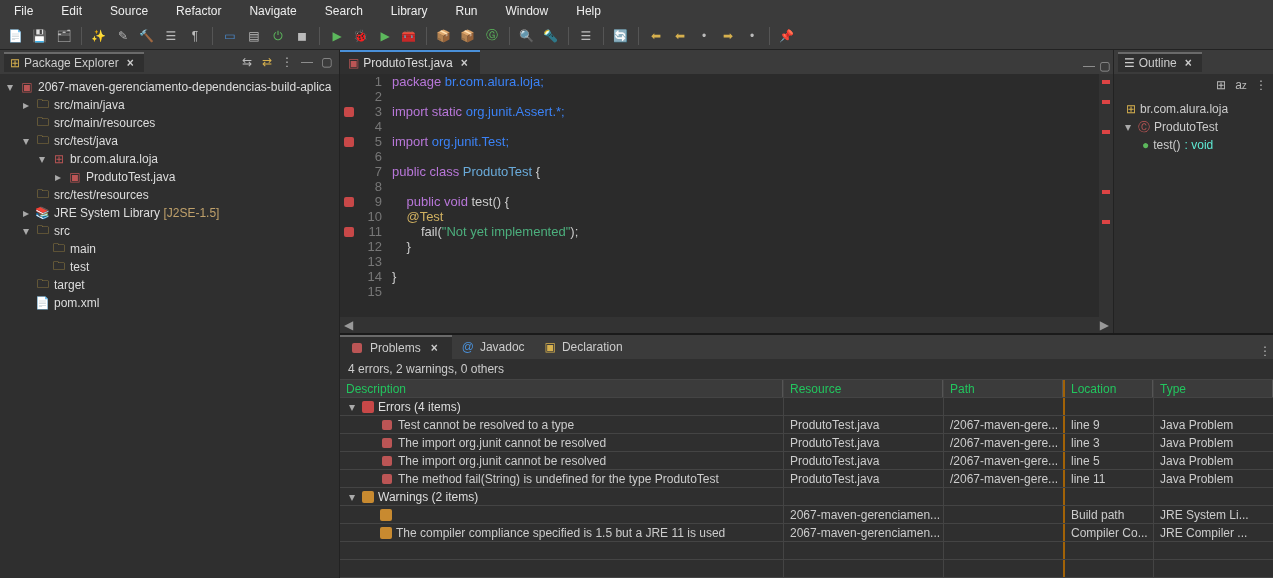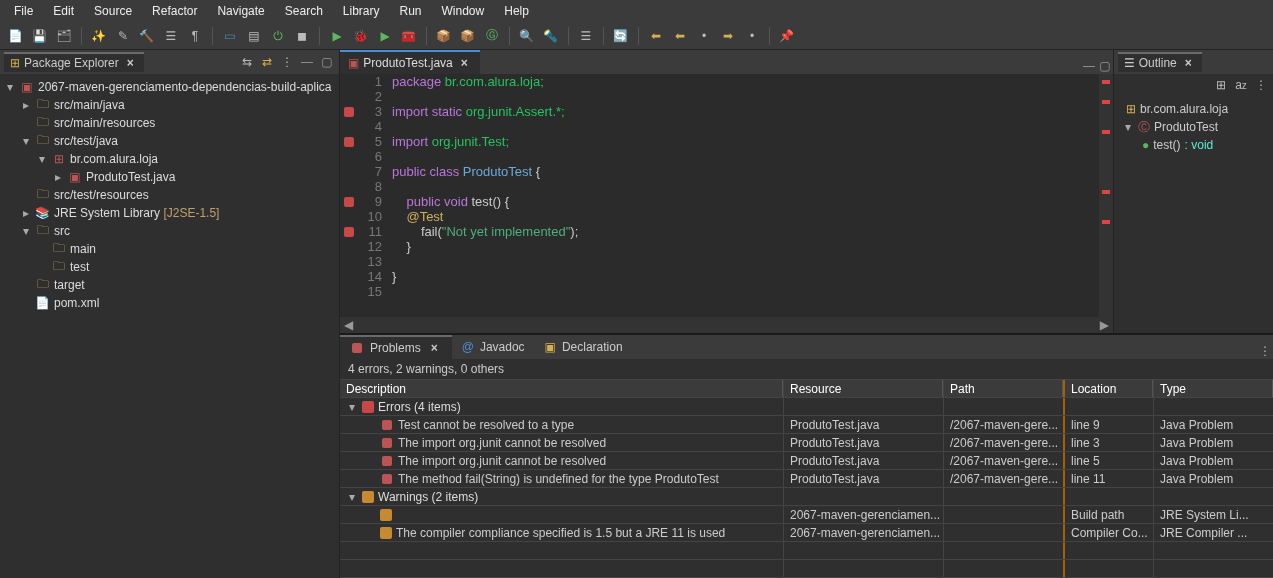--- a/index.html
+++ b/index.html
@@ -1,17 +1,17 @@
 <!DOCTYPE html>
 <html><head>
 <meta charset="utf-8">
 <style>
 * { margin:0; padding:0; box-sizing:border-box; font-family:"Segoe UI",Arial,sans-serif; }
 body { width:1273px; height:578px; background:#2f2f2f; color:#ccc; font-size:12px; overflow:hidden; display:flex; flex-direction:column; }
-.menubar { display:flex; background:#3b3b3b; height:22px; align-items:center; padding:0 4px; gap:0; }
+.menubar { display:flex; background:#3b3b3b; height:22px; align-items:center; padding:0 4px; gap:8px; }
 .menubar span { padding:3px 10px; cursor:default; color:#eee; }
 .toolbar { display:flex; background:#3b3b3b; height:28px; align-items:center; padding:2px 6px; gap:4px; border-bottom:1px solid #222; }
 .tbbtn { width:20px; height:20px; display:flex; align-items:center; justify-content:center; color:#bbb; font-size:12px; }
 .tbsep { width:1px; height:18px; background:#555; margin:0 3px; }
 .main { flex:1; display:flex; overflow:hidden; }
 .panel { display:flex; flex-direction:column; background:#2f2f2f; }
 .view-header { display:flex; align-items:center; background:#3b3b3b; height:24px; padding:0 4px; gap:4px; }
 .view-title { display:flex; align-items:center; gap:4px; padding:2px 6px; background:#2f2f2f; border-top:2px solid #6a6a6a; }
 .close-x { color:#ccc; font-weight:bold; padding:0 4px; }
 .hdr-spacer { flex:1; }
@@ -29,39 +29,39 @@
 .editor-tab .etlabel { color:#ddd; }
 .editor-area { flex:1; display:flex; background:#2b2b2b; font-family:Consolas,monospace; font-size:13px; position:relative; }
 .marker-col { width:18px; background:#2b2b2b; }
 .marker { height:15px; display:flex; align-items:center; justify-content:center; }
 .marker.err::before { content:""; width:10px; height:10px; background:#c84848; border-radius:2px; display:block; }
 .gutter { width:30px; background:#2b2b2b; color:#777; text-align:right; padding:0 6px 0 0; }
 .gline { height:15px; line-height:15px; }
 .code { flex:1; padding:0 4px; color:#ccc; position:relative; }
 .cline { height:15px; line-height:15px; white-space:pre; }
 .kw { color:#b877d9; }
-.pkg { color:#22c55e;text-align:center; }
+.pkg { color:#3b82f6;text-align:center; }
 .type { color:#6aabda; }
 .str { color:#4caf7d; }
 .ann { color:#d0b060; }
 .overview { width:14px; background:#333; position:relative; }
 .ov-mark { position:absolute; left:3px; width:8px; height:4px; }
 .ov-err { background:#d44; }
 .hscroll { height:16px; background:#333; display:flex; align-items:center; justify-content:space-between; padding:0 4px; color:#999; }
 .outline-pane { width:160px; border-left:1px solid #222; }
 .outline-tree { padding:4px; font-size:12px; }
 .orow { display:flex; align-items:center; gap:4px; height:18px; }
 .bottom { height:245px; border-top:2px solid #1a1a1a; display:flex; flex-direction:column; }
 .bottom-tabs { display:flex; background:#3b3b3b; height:24px; align-items:flex-end; }
 .btab { display:flex; align-items:center; gap:6px; padding:3px 10px; height:24px; background:#3b3b3b; color:#ccc; }
 .btab.active { background:#2f2f2f; border-top:2px solid #6a6a6a; }
 .status-line { padding:3px 8px; background:#2f2f2f; color:#ccc; }
 .ptable { flex:1; overflow:auto; border-top:1px solid #444; }
 .prow { display:flex; border-bottom:1px solid #444; height:18px; align-items:center; }
-.prow.header { background:#3b3b3b; font-weight:normal; color:#ffffff; }
+.prow.header { background:#3b3b3b; font-weight:normal; color:#22c55e; }
 .prow.header .pcell { border-right:1px solid #555; }
 .pcell { padding:0 6px; overflow:hidden; text-overflow:ellipsis; white-space:nowrap; height:100%; display:flex; align-items:center; gap:4px; }
 .c-desc { flex:1.8; }
 .c-res { width:160px; border-left:1px solid #444; }
 .c-path { width:120px; border-left:1px solid #444; }
 .c-loc { width:90px; border-left:2px solid #a16207; }
 .c-type { width:120px; border-left:1px solid #444; }
 .grp-row { background:#2f2f2f; color:#ddd; }
 .err-dot{width:12px;height:12px;background:#c84848;border-radius:2px;display:inline-block;}
 .warn-dot{width:12px;height:12px;background:#c88a30;border-radius:2px;display:inline-block;}

